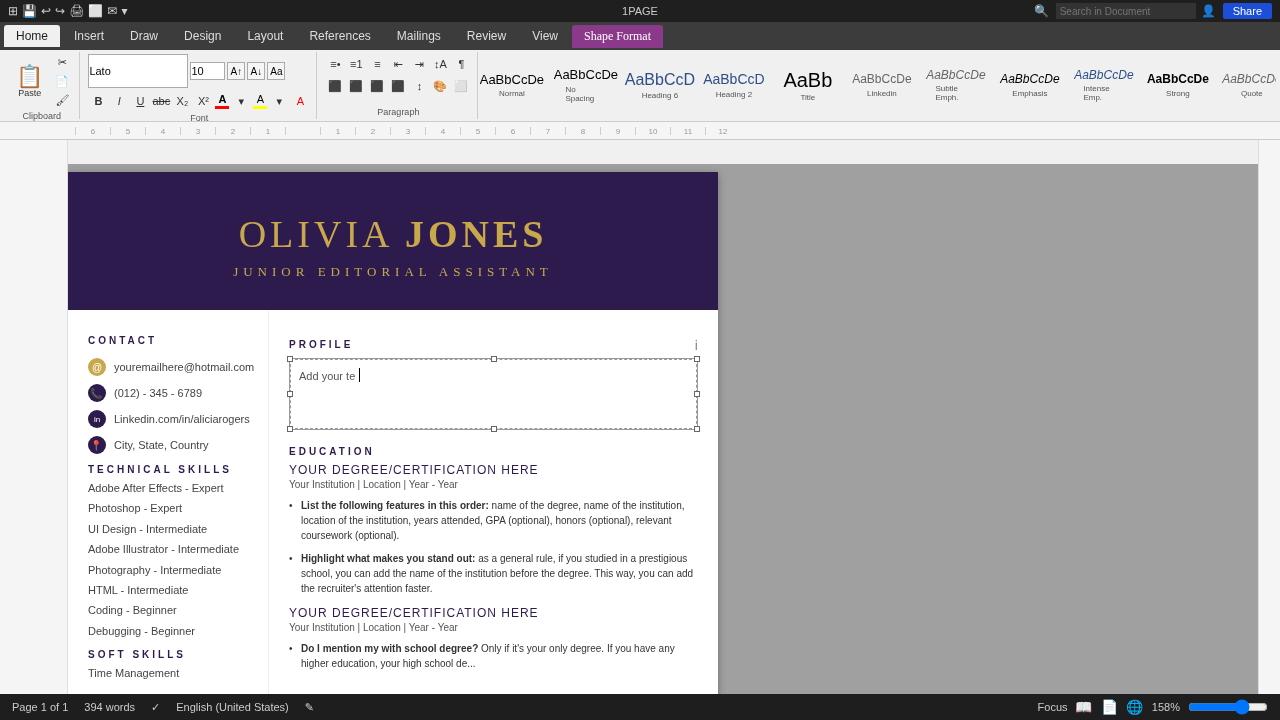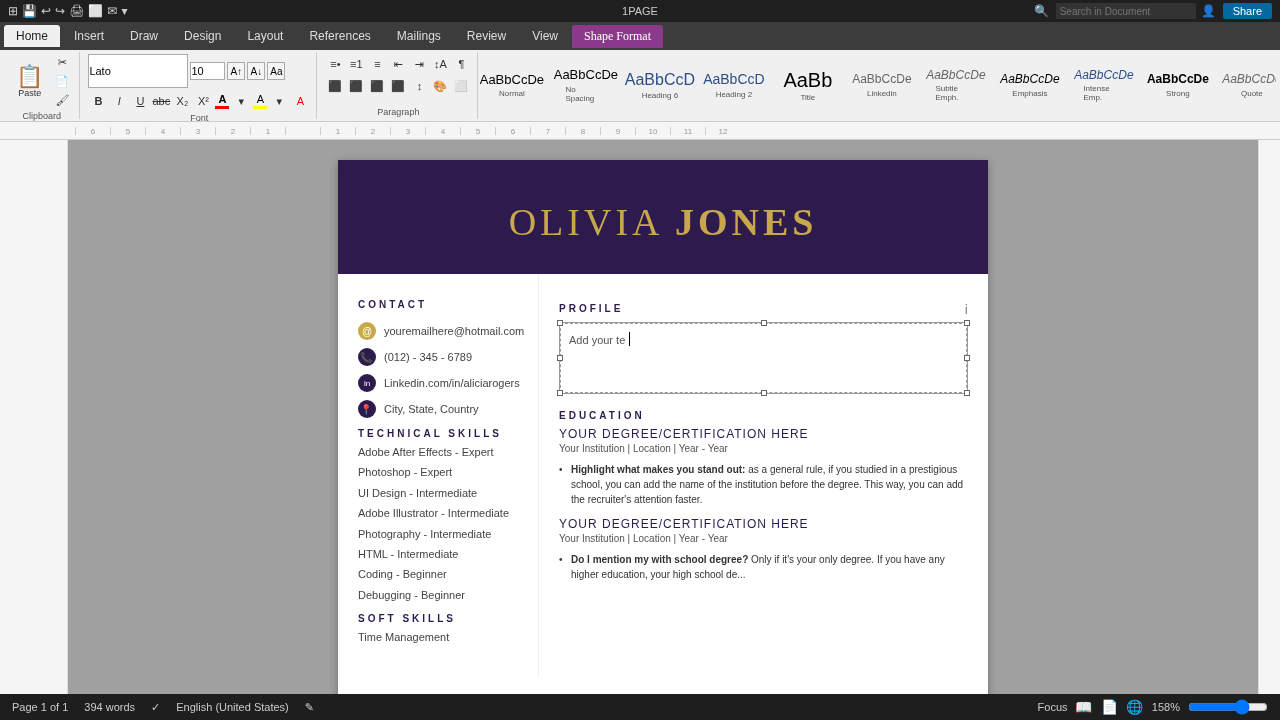--- a/index.html
+++ b/index.html
@@ -173,24 +173,25 @@
     .left-sidebar {
       width: 68px;
       background: #f5f5f5;
       border-right: 1px solid #ddd;
       flex-shrink: 0;
     }
     .document-area {
       flex: 1;
       background: #a0a0a0;
       overflow-y: auto;
-      padding: 20px 0;
+      padding: 8px 0;
       display: flex;
       flex-direction: column;
-      align-items: center;
+      align-items: flex-start;
+      margin-top: 24px;
     }
     .right-sidebar {
       width: 22px;
       background: #f5f5f5;
       border-left: 1px solid #ddd;
       flex-shrink: 0;
     }
 
     
     .page {
@@ -439,21 +440,21 @@
     <span class="tb-icon">🖨</span>
     <span class="tb-icon">⬜</span>
     <span class="tb-icon">✉</span>
     <span class="tb-icon">▾</span>
   </div>
   <div class="title-bar-center">1PAGE</div>
   <div class="title-bar-right">
     <span class="tb-icon">🔍</span>
     <input type="text" style="width: 140px; height: 16px; font-size: 10px; background: rgb(51, 51, 51); border: none; color: rgb(204, 204, 204); padding: 0px 4px;" placeholder="Search in Document">
     <span class="tb-icon">👤</span>
-    <button style="background:#0369a1;border:none;color:white;font-size:11px;padding:2px 10px;cursor:pointer;border-radius:2px;">Share</button>
+    <button style="background:#1d4ed8;border:none;color:white;font-size:11px;padding:2px 10px;cursor:pointer;border-radius:2px;">Share</button>
   </div>
 </div>
 
 <div class="ribbon-tabs">
   <div class="ribbon-tab active">Home</div>
   <div class="ribbon-tab">Insert</div>
   <div class="ribbon-tab">Draw</div>
   <div class="ribbon-tab">Design</div>
   <div class="ribbon-tab">Layout</div>
   <div class="ribbon-tab">References</div>
@@ -617,20 +618,21 @@
 
   <div class="left-sidebar"></div>
 
   <div class="document-area">
     <div class="page">
 
       <div class="resume-header">
         <div class="resume-name">
           <span>OLIVIA </span><strong>JONES</strong>
         </div>
+        <div class="resume-title">JUNIOR EDITORIAL ASSISTANT</div>
       </div>
 
       <div class="resume-body">
 
         <div class="resume-left">
 
           <div class="section-title">CONTACT</div>
           <div class="contact-item">
             <div class="contact-icon icon-email">@</div>
             <span>youremailhere@hotmail.com</span>
@@ -685,20 +687,23 @@
             <div class="resize-handle handle-bc"></div>
             <div class="resize-handle handle-br"></div>
           </div>
 
           <div class="section-title section-divider" style="margin-top:16px;">EDUCATION</div>
 
           <div class="edu-degree">YOUR DEGREE/CERTIFICATION HERE</div>
           <div class="edu-institution">Your Institution | Location | Year - Year</div>
 
           <div class="edu-bullet">
+            <strong>List the following features in this order:</strong><span> name of the degree, name of the institution, location of the institution, years attended, GPA (optional), honors (optional), relevant coursework (optional).</span>
+          </div>
+          <div class="edu-bullet">
             <strong>Highlight what makes you stand out:</strong><span> as a general rule, if you studied in a prestigious school, you can add the name of the institution before the degree. This way, you can add the recruiter's attention faster.</span>
           </div>
 
           <div class="edu-degree" style="margin-top:10px;">YOUR DEGREE/CERTIFICATION HERE</div>
           <div class="edu-institution">Your Institution | Location | Year - Year</div>
           <div class="edu-bullet">
             <strong>Do I mention my with school degree?</strong><span> Only if it's your only degree. If you have any higher education, your high school de...</span>
           </div>
         </div>
       </div>

